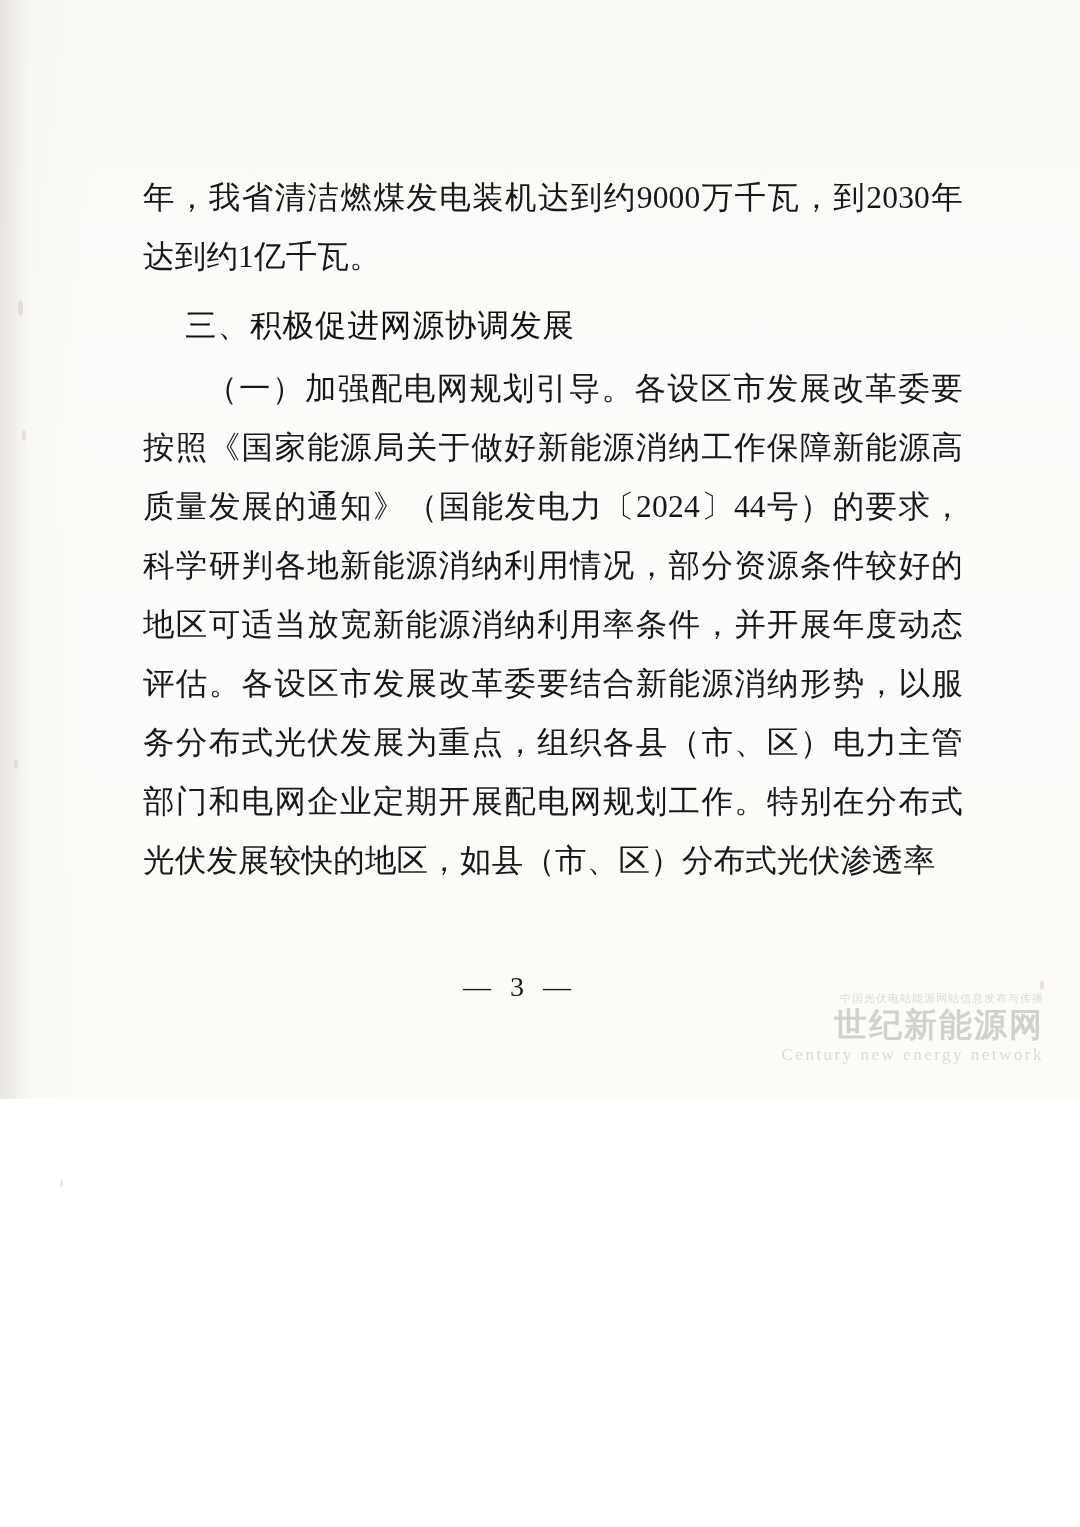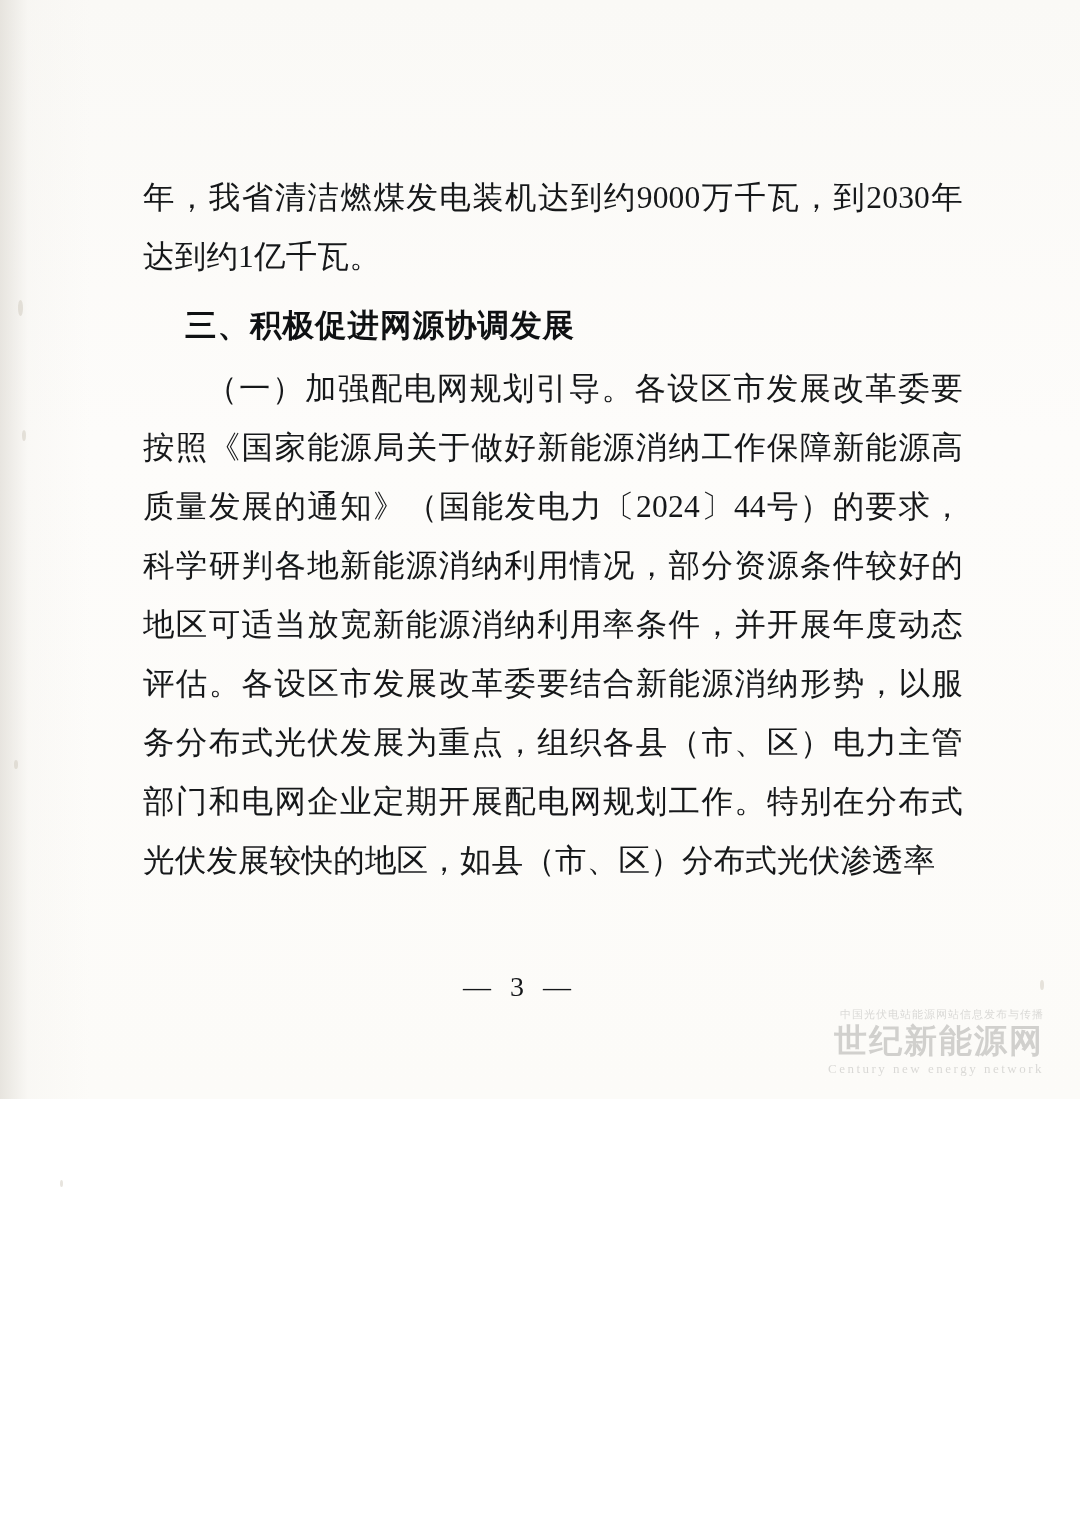--- a/index.html
+++ b/index.html
@@ -51,63 +51,63 @@
     letter-spacing: 0.2px;
     font-family: "Liberation Serif", "DejaVu Serif", serif;
   }
   p.indent {
     text-indent: 63px;
   }
   h2.heading {
     margin: 10px 0 4px 0;
     font-size: 31.5px;
     line-height: 59px;
-    font-weight: bold;
+    font-weight: normal;
     color: #0f1113;
     text-indent: 42px;
     letter-spacing: 1px;
     font-family: "Liberation Sans", "DejaVu Sans", sans-serif;
   }
   .footer {
     position: absolute;
     left: 0;
     right: 0;
     bottom: 96px;
     text-align: center;
     font-size: 28px;
     color: #15171a;
     letter-spacing: 6px;
     font-family: "Liberation Serif", "DejaVu Serif", serif;
     padding-right: 40px;
   }
   .watermark {
     position: absolute;
     right: 36px;
-    bottom: 22px;
+    bottom: 34px;
     text-align: right;
     opacity: 0.30;
     user-select: none;
   }
   .watermark .wm-top {
     font-size: 11px;
     color: #8a8a88;
     letter-spacing: 1px;
     font-family: "Liberation Sans", "DejaVu Sans", sans-serif;
     margin-bottom: 2px;
   }
   .watermark .wm-main {
     font-size: 33px;
     color: #6f6f6d;
     font-weight: bold;
     letter-spacing: 2px;
     font-family: "Liberation Serif", "DejaVu Serif", serif;
     line-height: 1.05;
   }
   .watermark .wm-sub {
-    font-size: 13px;
+    font-size: 17px;
     color: #8a8a88;
     letter-spacing: 2.5px;
     font-family: "Liberation Serif", "DejaVu Serif", serif;
     margin-top: 2px;
   }
 </style>
 </head>
 <body>
 
 <div class="page">

